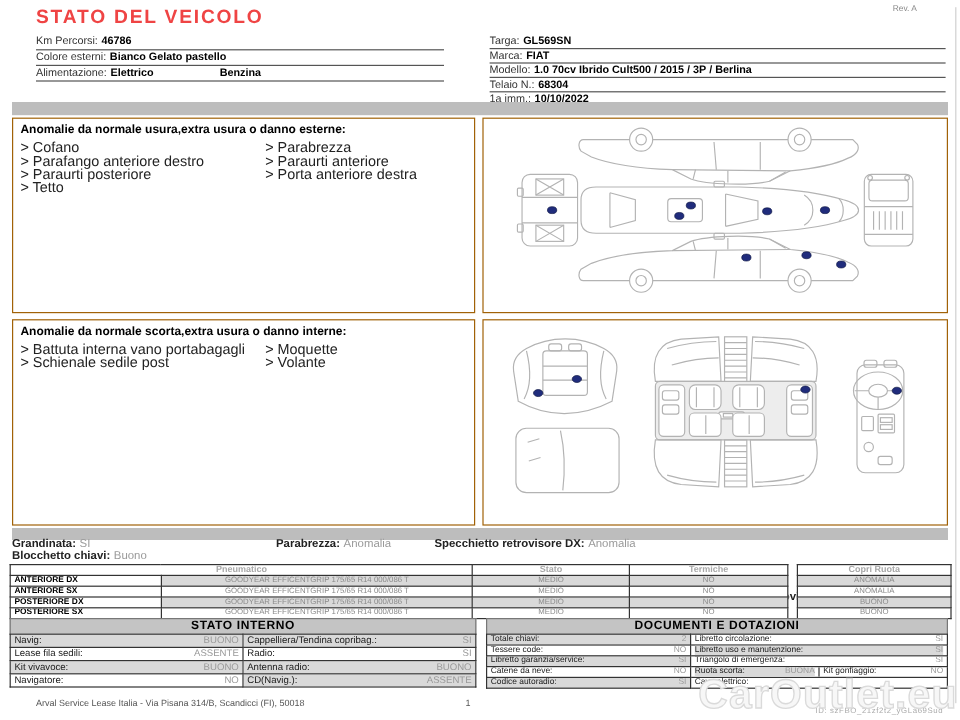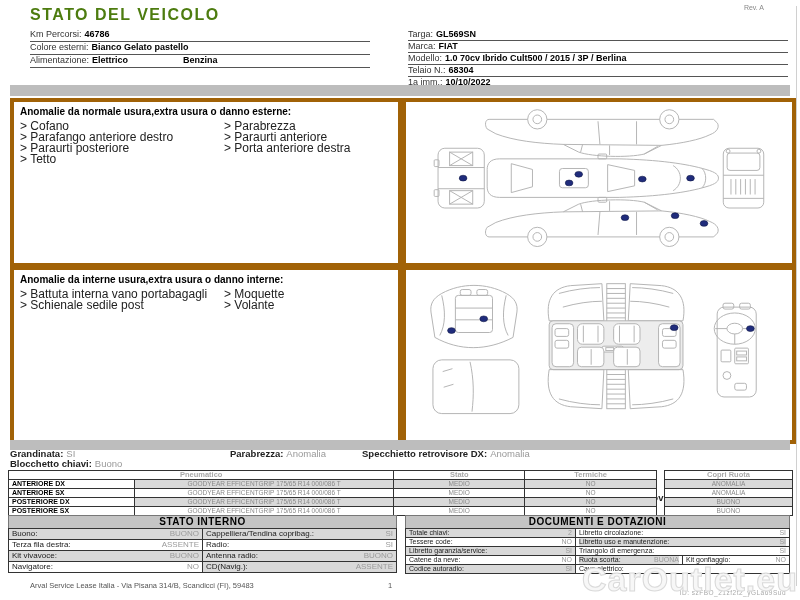--- a/index.html
+++ b/index.html
@@ -1,34 +1,34 @@
 <!DOCTYPE html>
 <html><head>
 <meta charset="utf-8">
 <style>
   html,body{margin:0;padding:0;background:#e9e9e9;}
   .page{position:relative;width:800px;height:600px;background:#fff;font-family:"Liberation Sans",sans-serif;color:#111;overflow:hidden;margin:0 auto;}
   .edge-line{position:absolute;right:3px;top:6px;width:1px;height:580px;background:#d0d0d0;}
 
-  .title{position:absolute;left:30px;top:6px;font-size:16px;font-weight:bold;color:#4d7c0f;letter-spacing:1.5px;}
+  .title{position:absolute;left:30px;top:6px;font-size:16px;font-weight:bold;color:#ef4444;letter-spacing:1.5px;}
   .rev{position:absolute;right:36px;top:4px;font-size:7px;color:#888;}
 
   .info-left{position:absolute;left:30px;top:29px;width:340px;}
   .info-right{position:absolute;left:408px;top:29px;width:380px;}
   .info-row{height:12px;line-height:11px;border-bottom:1px solid #555;font-size:9px;white-space:nowrap;overflow:hidden;}
   .info-right .info-row{height:11px;line-height:10px;}
   .info-row .lbl{color:#333;}
   .info-row .val{font-weight:bold;color:#000;margin-left:3px;}
   .info-row .val2{margin-left:55px;}
 
   .bar{position:absolute;left:10px;width:780px;height:11px;background:#bdbdbd;}
   .bar1{top:85px;}
   .bar2{top:440px;height:10px;}
 
-  .box{position:absolute;border:4px solid #a16207;background:#fff;}
+  .box{position:absolute;border:1px solid #a16207;background:#fff;}
   .ext-text{left:10px;top:98px;width:384px;height:161px;}
   .ext-diagram{left:402px;top:98px;width:386px;height:161px;}
   .int-text{left:10px;top:266px;width:384px;height:170px;}
   .int-diagram{left:402px;top:266px;width:386px;height:170px;}
   .box-title{font-size:10px;font-weight:bold;padding:4px 6px 2px;color:#000;}
   .cols{display:flex;padding:2px 6px 0;font-size:12px;color:#222;}
   .cols .c1{width:196px;padding-right:8px;}
   .cols .c2{flex:1;}
   .a-item{line-height:11px;}
 
@@ -173,21 +173,21 @@
           <ellipse cx="240" cy="80" rx="4" ry="3" fill="#202c7c" stroke="#101845" stroke-width="0.6"></ellipse>
           <ellipse cx="290" cy="79" rx="4" ry="3" fill="#202c7c" stroke="#101845" stroke-width="0.6"></ellipse>
           <ellipse cx="222" cy="120" rx="4" ry="3" fill="#202c7c" stroke="#101845" stroke-width="0.6"></ellipse>
           <ellipse cx="274" cy="118" rx="4" ry="3" fill="#202c7c" stroke="#101845" stroke-width="0.6"></ellipse>
           <ellipse cx="304" cy="126" rx="4" ry="3" fill="#202c7c" stroke="#101845" stroke-width="0.6"></ellipse>
         </g>
     </svg>
   </div>
 
   <div class="box int-text">
-    <div class="box-title">Anomalie da interne usura,extra usura o danno interne:</div>
+    <div class="box-title">Anomalie da normale scorta,extra usura o danno interne:</div>
     <div class="cols">
       <div class="c1" id="int-col1">
           <div class="a-item">&gt;  Battuta interna vano portabagagli</div>
           <div class="a-item">&gt;  Schienale sedile post</div>
         </div>
       <div class="c2" id="int-col2">
           <div class="a-item">&gt;  Moquette</div>
           <div class="a-item">&gt;  Volante</div>
         </div>
     </div>
@@ -343,35 +343,35 @@
         </tr>
       </tbody>
   </table>
 
   <div class="sec-bar" id="stato-bar">STATO INTERNO</div>
   <table class="stato-table">
       <tbody id="stato-body">
         <tr>
           <td class="shade">
             <div class="pair">
-              <span class="plbl">Buono:</span>
+              <span class="plbl">Navig:</span>
               <span class="pval">BUONO</span>
             </div>
           </td>
           <td class="shade">
             <div class="pair">
               <span class="plbl">Cappelliera/Tendina copribag.:</span>
               <span class="pval">SI</span>
             </div>
           </td>
         </tr>
         <tr>
           <td>
             <div class="pair">
-              <span class="plbl">Terza fila destra:</span>
+              <span class="plbl">Lease fila sedili:</span>
               <span class="pval">ASSENTE</span>
             </div>
           </td>
           <td>
             <div class="pair">
               <span class="plbl">Radio:</span>
               <span class="pval">SI</span>
             </div>
           </td>
         </tr>
@@ -490,16 +490,16 @@
                 <span class="plbl">Cavo elettrico:</span>
                 <span class="pval"></span>
               </div>
             </div>
           </td>
         </tr>
       </tbody>
     </table>
 
   <div class="watermark">CarOutlet.eu</div>
-  <div class="footer-company">Arval Service Lease Italia - Via Pisana 314/B, Scandicci (FI), 59483</div>
+  <div class="footer-company">Arval Service Lease Italia - Via Pisana 314/B, Scandicci (FI), 50018</div>
   <div class="footer-page">1</div>
   <div class="footer-id">ID: szFBO_21zf2t2_yGLa69Sud</div>
 </div>
 
 </body></html>

